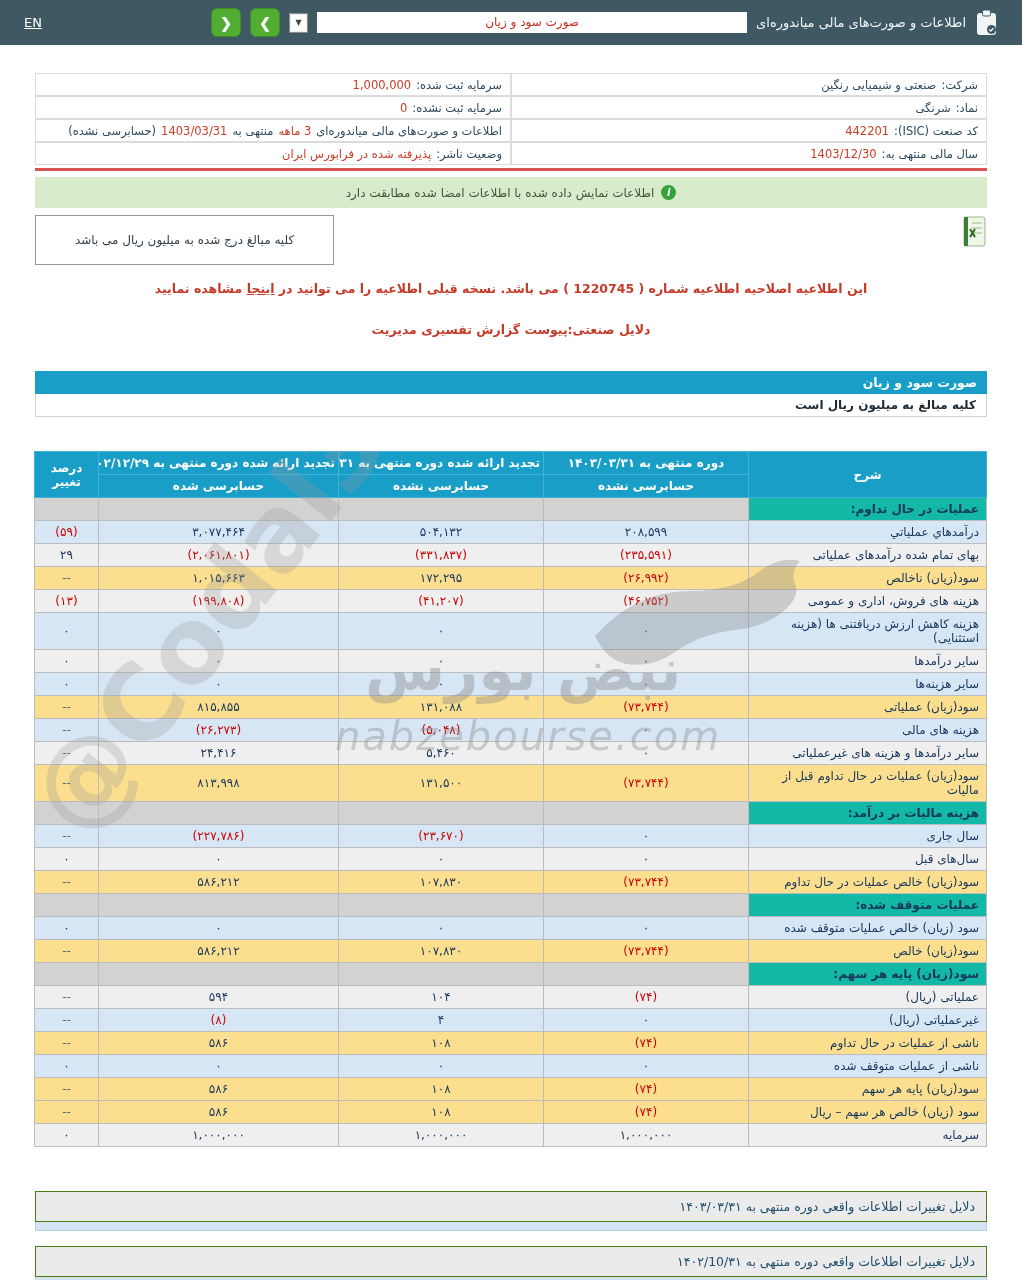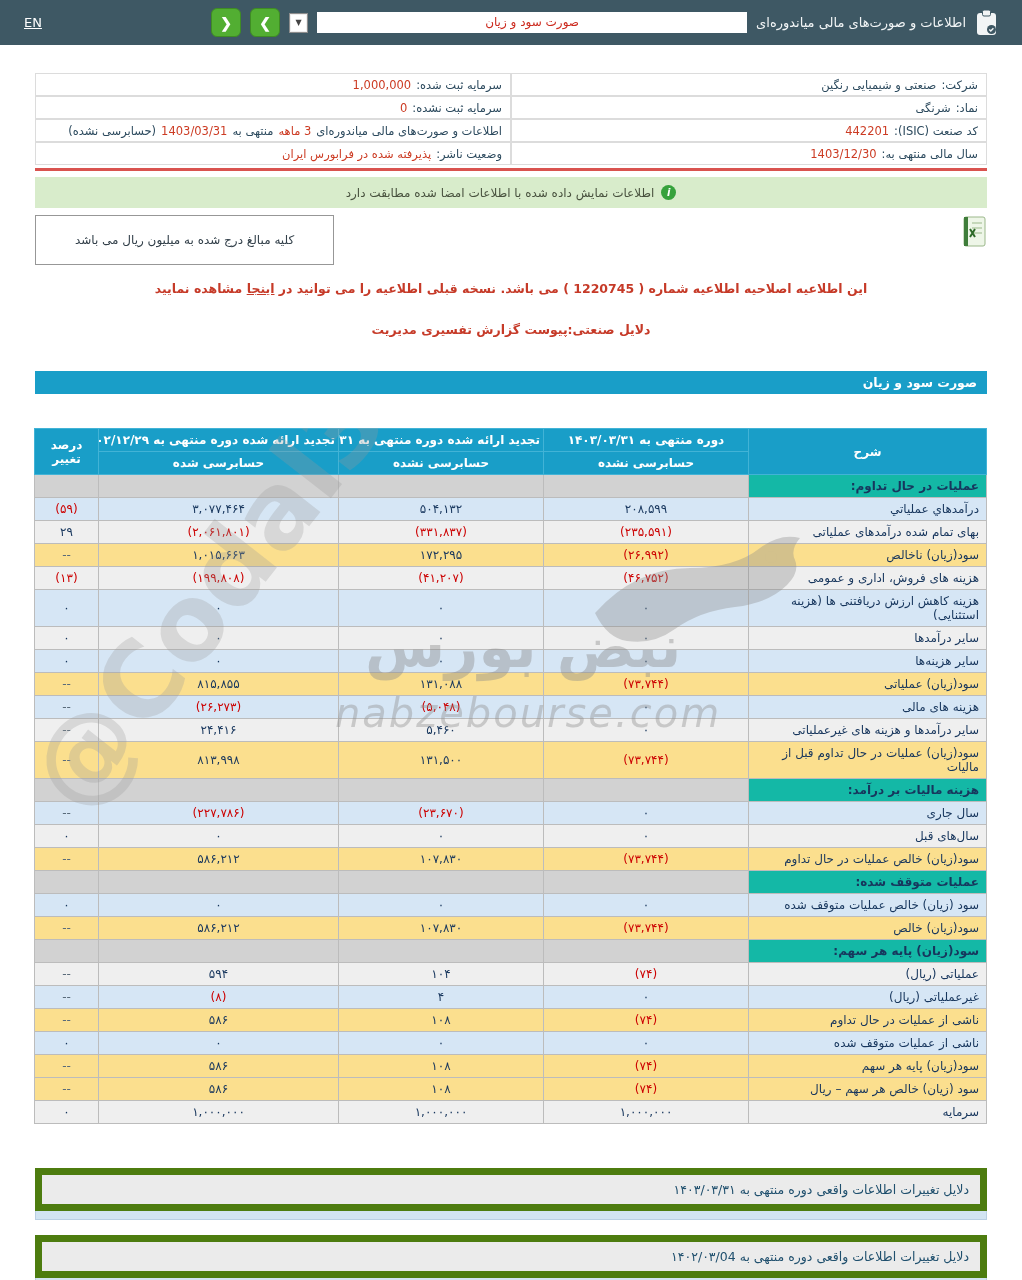--- a/index.html
+++ b/index.html
@@ -43,21 +43,21 @@
   td.neg{color:#cc0000;}
   td.muted{color:#5a6b7a;}
   
   .watermark{position:absolute;inset:0;pointer-events:none;overflow:hidden;z-index:5;}
   .wm-diag{position:absolute;left:-30px;top:330px;font-size:104px;color:#9a9a9a;opacity:.28;transform:rotate(-52deg);transform-origin:left top;font-weight:bold;direction:ltr;white-space:nowrap;}
   .wm-site{position:absolute;left:300px;top:262px;font-size:40px;color:#8f8f8f;opacity:.4;direction:ltr;letter-spacing:2px;font-style:italic;}
   .wm-brand{position:absolute;left:330px;top:185px;font-size:58px;font-weight:bold;color:#8a8a8a;opacity:.4;}
   .wm-bull{position:absolute;left:540px;top:95px;opacity:.35;}
   
   .bottom-sections{margin-top:44px;}
-  .acc-bar{background:#ebebeb;border:7px solid #4d7c0f;color:#20506e;font-size:12.5px;padding:7px 11px;cursor:pointer;}
+  .acc-bar{background:#ebebeb;border:1px solid #4d7c0f;color:#20506e;font-size:12.5px;padding:7px 11px;cursor:pointer;}
   .acc-strip{height:8px;background:#d2e4f2;border:1px solid #b9cfe3;border-top:none;margin-bottom:15px;}
 </style>
 </head>
 <body>
 
 <header class="topbar">
   <div class="tb-group">
     <span style="display:flex;">
       <svg width="23" height="27" viewBox="0 0 23 27">
         <rect x="2" y="4" width="19" height="22" rx="3" fill="#f2f5f6"></rect>
@@ -136,20 +136,21 @@
     </span>
     <div class="amounts-box">کلیه مبالغ درج شده به میلیون ریال می باشد</div>
   </div>
 
   <div class="red-note">
     <span>این اطلاعیه اصلاحیه اطلاعیه شماره ( 1220745 ) می باشد. نسخه قبلی اطلاعیه را می توانید در </span><span class="link">اینجا</span><span> مشاهده نمایید</span>
   </div>
   <div class="red-note second">دلایل صنعتی:پیوست گزارش تفسیری مدیریت</div>
 
   <div class="section-bar">صورت سود و زیان</div>
+  <div class="amounts-note">کلیه مبالغ به میلیون ریال است</div>
 
   <div class="table-wrap">
     <table>
       <colgroup>
         <col style="width:238px">
           <col style="width:205px">
           <col style="width:205px">
           <col style="width:240px">
           <col style="width:64px">
       </colgroup>
@@ -368,17 +369,17 @@
           <path d="M20 90 q40 -45 95 -45 q45 0 70 -20 q20 -15 40 -10 q-10 12 -5 22 q5 12 -8 25 q-18 18 -52 22 q-35 4 -60 22 q-22 16 -48 12 q-20 -3 -32 -28z" fill="#8a8a8a"></path>
           <circle cx="196" cy="34" r="6" fill="#8a8a8a"></circle>
         </svg>
       </span>
     </div>
   </div>
 
   <div class="bottom-sections">
       <div class="acc-bar">دلایل تغییرات اطلاعات واقعی دوره منتهی به ۱۴۰۳/۰۳/۳۱</div>
       <div class="acc-strip"></div>
-      <div class="acc-bar">دلایل تغییرات اطلاعات واقعی دوره منتهی به ۱۴۰۲/۰۳/04</div>
+      <div class="acc-bar">دلایل تغییرات اطلاعات واقعی دوره منتهی به ۱۴۰۲/10/۳۱</div>
       <div class="acc-strip"></div>
     </div>
 
 </div>
 
 </body></html>

